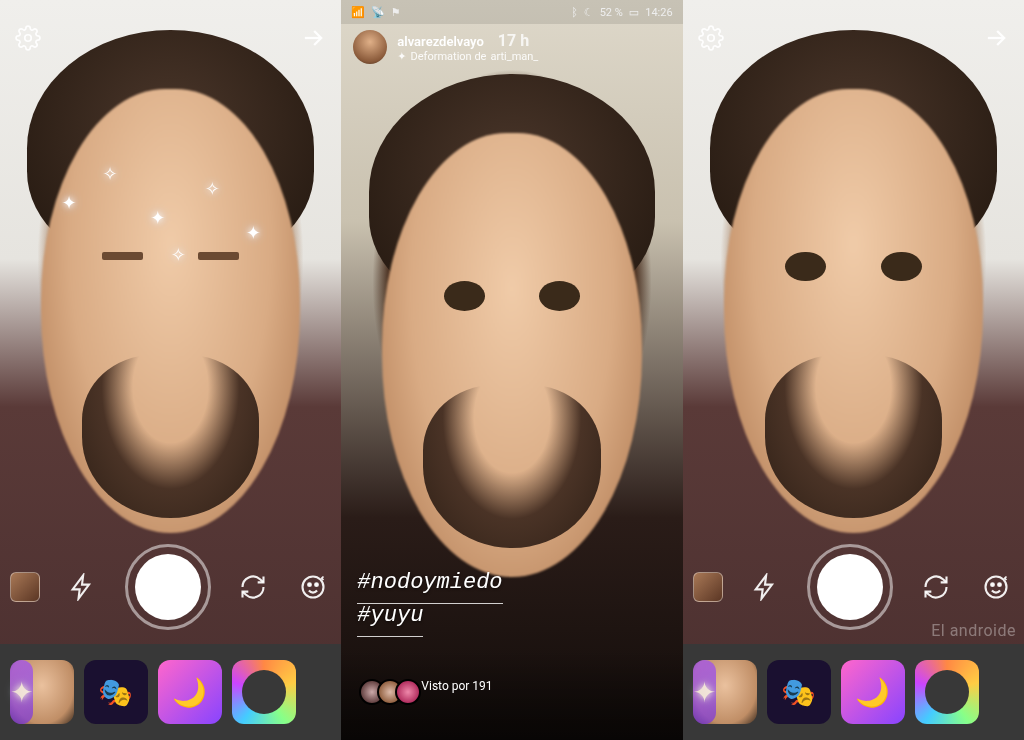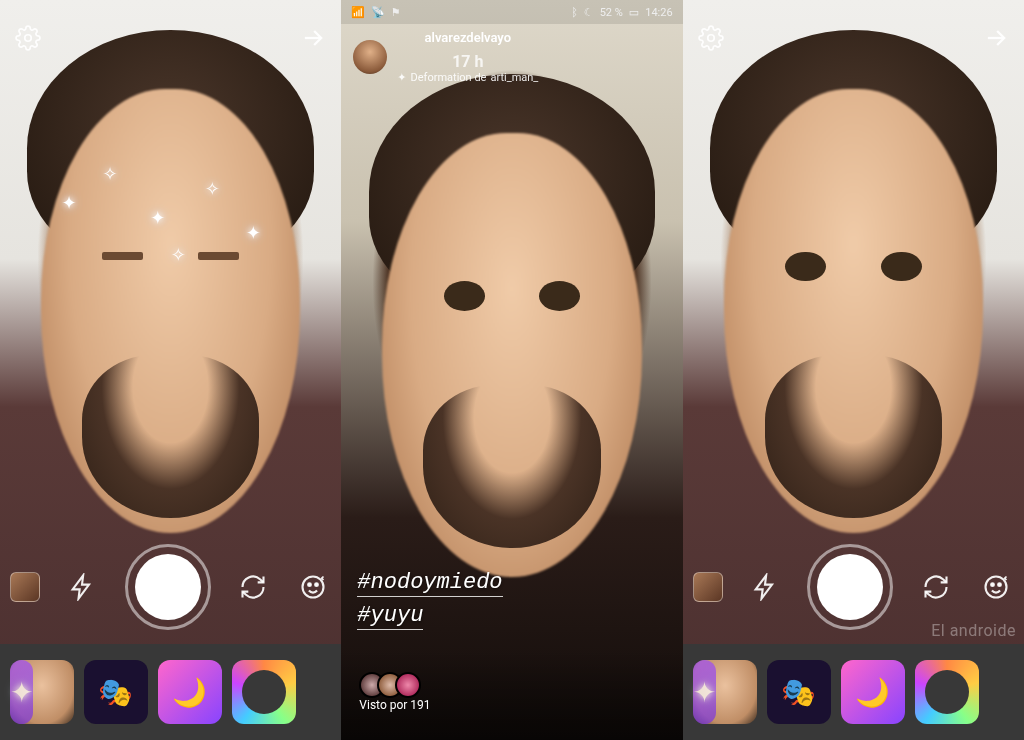--- a/index.html
+++ b/index.html
@@ -139,38 +139,38 @@
     padding: 0 12px;
     display:flex; align-items:center; gap:10px;
     z-index:4;
   }
   .avatar {
     width:34px; height:34px; border-radius:50%;
     background: radial-gradient(circle at 50% 35%, #e0b088 0%, #8a5a3a 70%, #3a2418 100%);
     flex:0 0 34px;
   }
   .story-user { display:flex; flex-direction:column; line-height:1.2;}
-  .story-user .row1{ font-size:13px; font-weight:600; display:flex; gap:6px; align-items:center;flex-direction:column;}
+  .story-user .row1{ font-size:13px; font-weight:600; display:flex; gap:14px; align-items:flex-end;}
   .story-time { font-weight:700; opacity:0.8; font-size:16px;}
   .story-filter-row { font-size:11px; opacity:0.9; display:flex; gap:4px; align-items:center;}
   .hashtags {
     position:absolute; left:16px; bottom:108px;
     font-family: "Courier New", monospace;
     font-style: italic;
     font-size:22px; line-height:1.5;
     text-shadow:0 1px 3px rgba(0,0,0,0.6);
   }
-  .hashtags span{ border-bottom:1px solid rgba(255,255,255,0.8); padding-bottom:1px;}
+  .hashtags span{ border-bottom:1px solid rgba(255,255,255,0.8); padding-bottom:8px;}
   .story-actions {
     position:absolute; left:0; right:0; bottom:0; height:90px;
     background: linear-gradient(180deg, transparent, rgba(0,0,0,0.55));
     display:flex; align-items:center; justify-content:space-between;
     padding: 0 18px 6px 18px;
   }
-  .viewers { display:flex; flex-direction:column; align-items:flex-start; gap:0; cursor:pointer;}
+  .viewers { display:flex; flex-direction:row; align-items:flex-start; gap:0; cursor:pointer;}
   .viewer-stack { display:flex; }
   .viewer-dot{ width:26px;height:26px;border-radius:50%;border:2px solid #000;margin-left:-8px;}
   .viewer-dot:first-child{margin-left:0;}
   .vd1{background:radial-gradient(circle,#caa 0%,#533 80%);}
   .vd2{background:radial-gradient(circle,#dba 0%,#853 80%);}
   .vd3{background:radial-gradient(circle,#e8a 0%,#a25 80%);}
   .action-col{ display:flex; flex-direction:column; align-items:center; gap:4px; font-size:12px; cursor:pointer;}
   .action-col .circ{ width:30px;height:30px;display:flex;align-items:center;justify-content:center;}
   .watermark{
     position:absolute; right:8px; bottom:100px;

